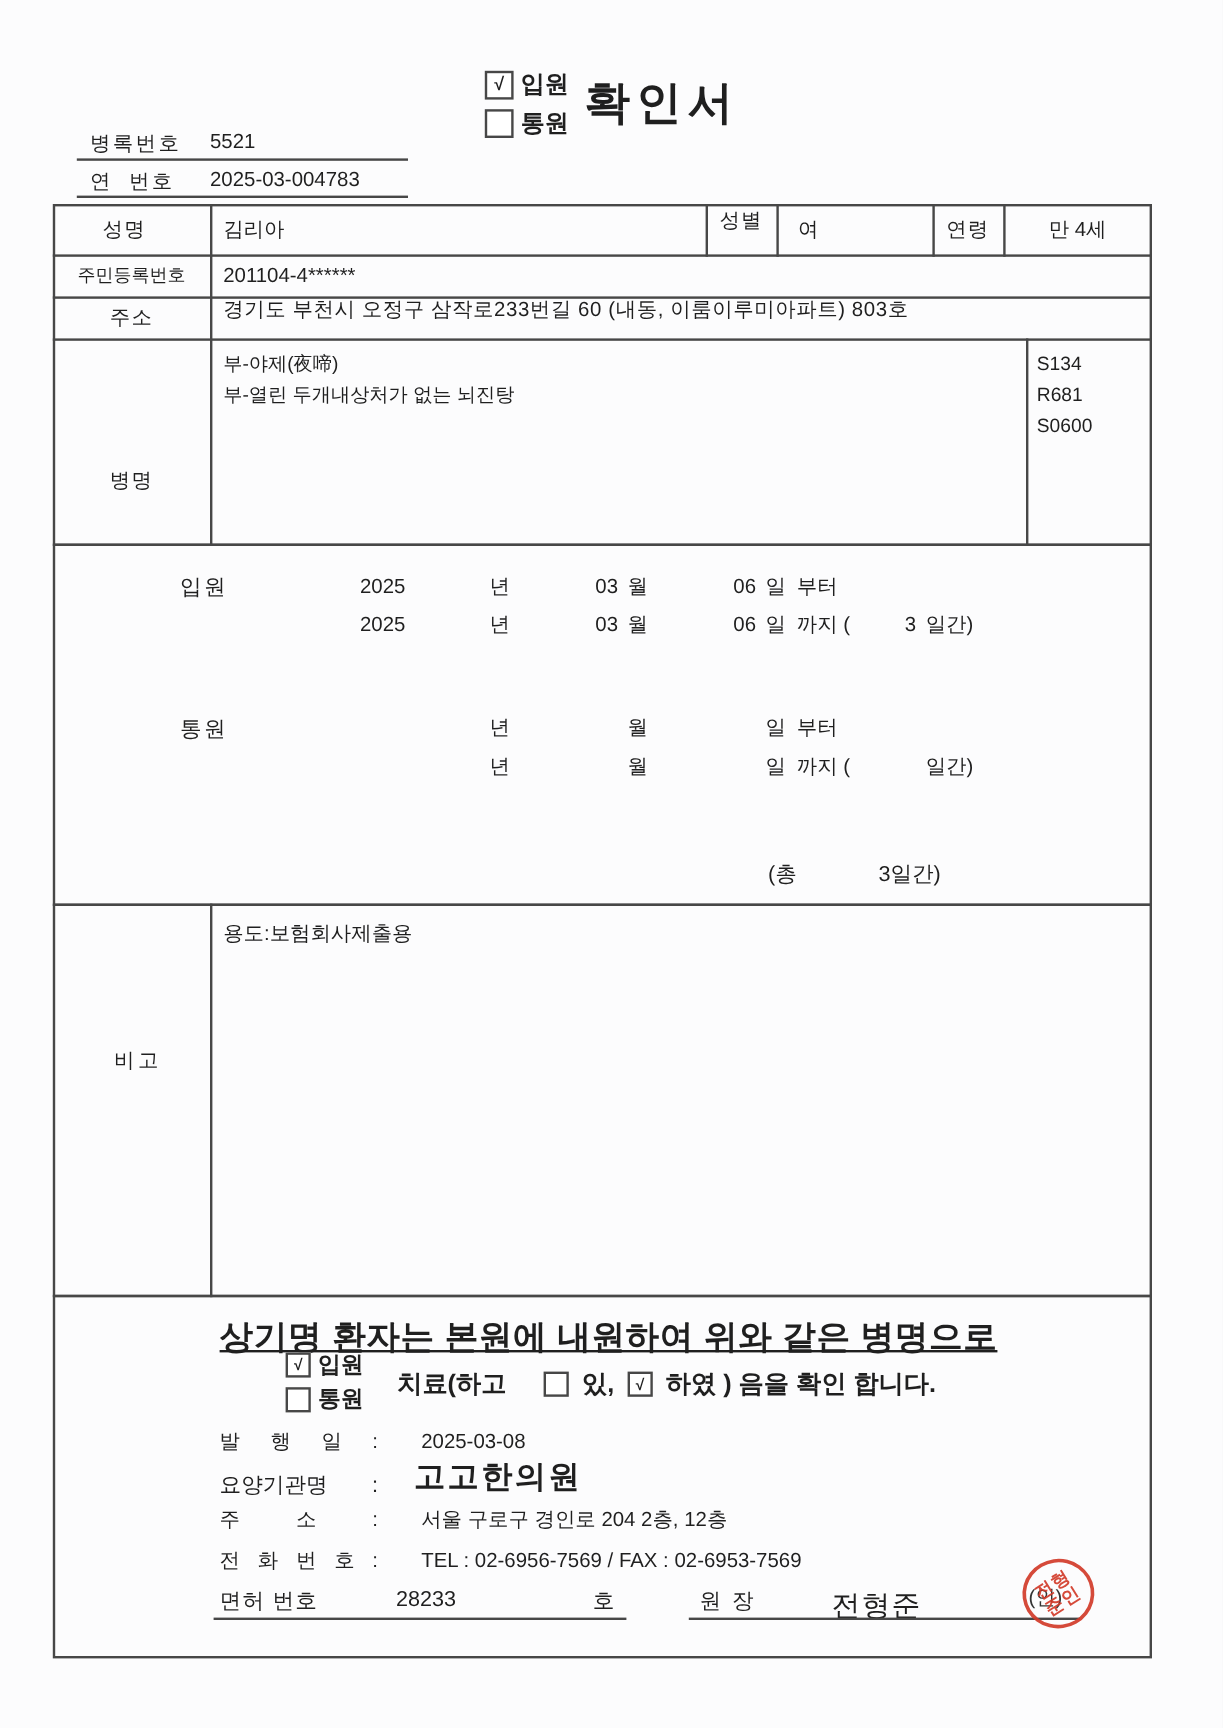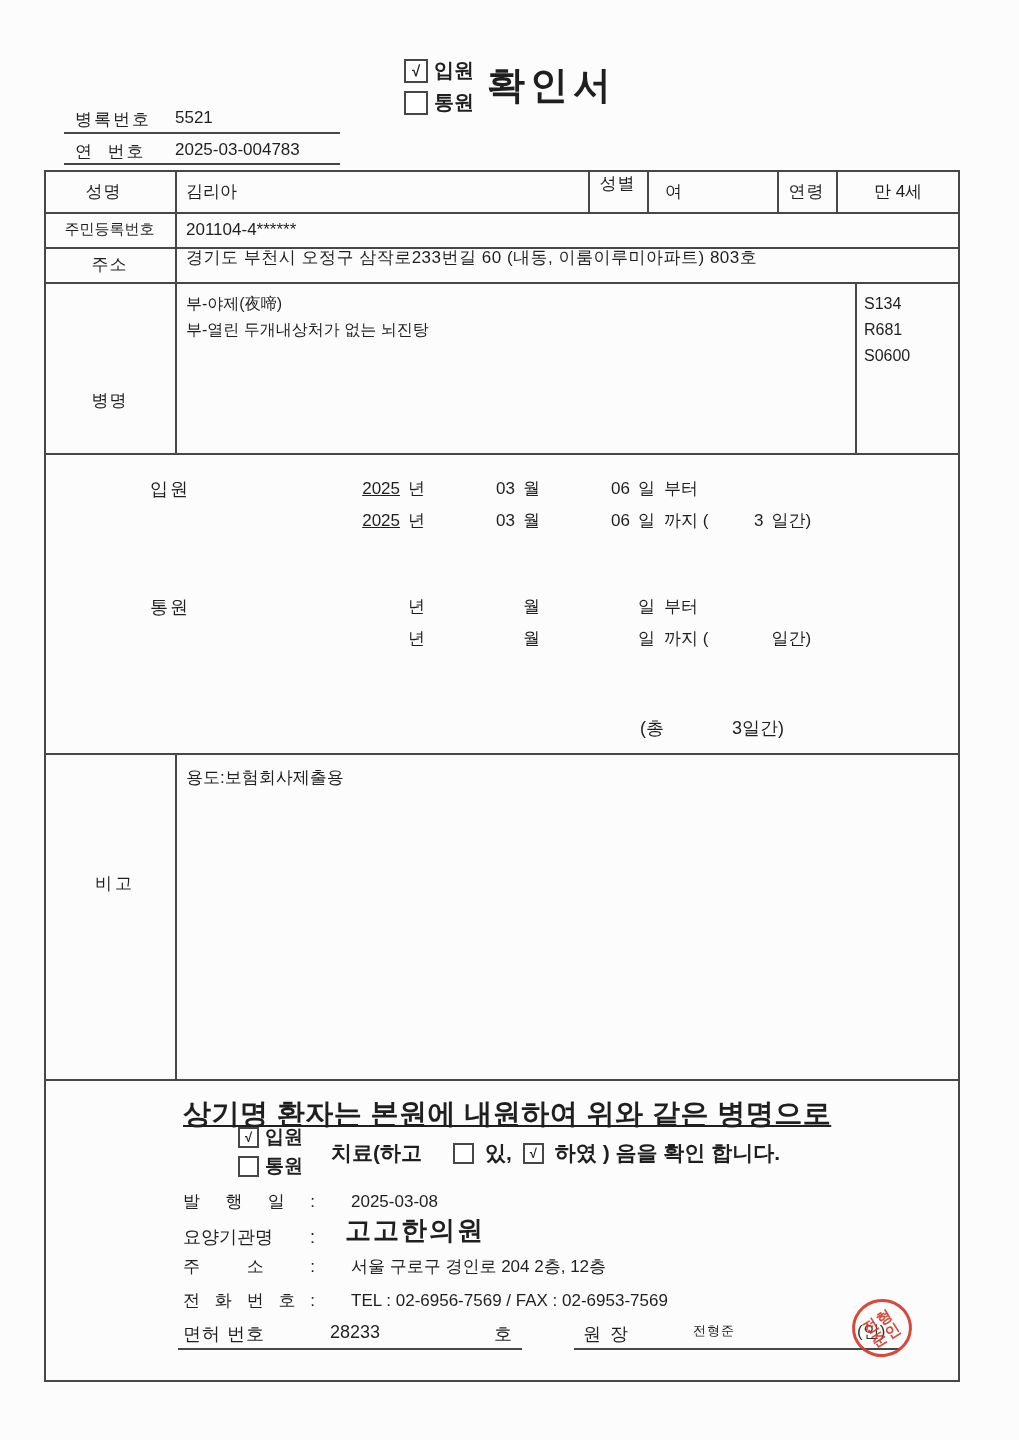--- a/index.html
+++ b/index.html
@@ -11,21 +11,21 @@
   .box{position:absolute;border:2px solid #474747;box-sizing:border-box;background:transparent;}
   .cell-label{position:absolute;display:flex;align-items:center;justify-content:center;font-size:17px;letter-spacing:1px;}
   .val{position:absolute;font-size:17px;display:flex;align-items:center;}
   .cbox{display:inline-flex;width:24px;height:24px;border:2px solid #474747;box-sizing:border-box;align-items:center;justify-content:center;font-size:15px;font-weight:bold;background:#fff;flex:0 0 auto;}
   .cbox.small{width:21px;height:21px;font-size:13px;}
   .chk-row{display:flex;align-items:center;gap:6px;font-size:20px;font-weight:600;margin-bottom:5px;}
   .title{font-size:38px;font-weight:bold;letter-spacing:5px;margin:0;}
   .regline{position:absolute;font-size:17px;display:flex;}
   .reg-label{width:100px;letter-spacing:2px;}
   .dline{position:absolute;left:300px;display:flex;align-items:baseline;font-size:17px;}
-  .dy{width:100px;text-align:right;text-decoration:underline;}
+  .dy{width:100px;text-align:left;}
   .dm{width:90px;text-align:right;}
   .dd{width:90px;text-align:right;}
   .dc{width:55px;text-align:right;}
   .du{margin-left:8px;}
   .ds{margin-left:9px;}
   .dk{margin-left:8px;}
   .diag{line-height:26px;font-size:16px;}
   .flabel{display:inline-block;width:132px;text-align-last:justify;-moz-text-align-last:justify;font-size:17px;}
   .frow{position:absolute;left:183px;display:flex;align-items:baseline;}
   .fval{margin-left:36px;font-size:17px;white-space:pre;}
@@ -198,21 +198,21 @@
   </div>
   <div class="frow" style="top:1289px;">
     <span class="flabel">전 화 번 호 :</span>
     <span class="fval">TEL : 02-6956-7569 / FAX : 02-6953-7569</span>
   </div>
 
   <div class="abs" style="left:183px;top:1322px;font-size:18px;letter-spacing:1px;">면허 번호</div>
   <div class="abs" style="left:330px;top:1322px;font-size:18px;">28233</div>
   <div class="abs" style="left:494px;top:1322px;font-size:18px;">호</div>
   <div class="abs" style="left:583px;top:1322px;font-size:18px;letter-spacing:2px;">원 장</div>
-  <div class="abs" style="left:693px;top:1322px;font-size:13px;letter-spacing:1px;">전형준</div>
+  <div class="abs" style="left:693px;top:1322px;font-size:24px;letter-spacing:1px;">전형준</div>
   <div class="line" style="left:178px;top:1348px;width:344px;height:2px;"></div>
   <div class="line" style="left:574px;top:1348px;width:326px;height:2px;"></div>
 
   <div class="seal-mark">(인)</div>
   <div class="stamp">
     <div class="stamp-txt">
       <span>전형</span>
       <span>준인</span>
     </div>
   </div>

